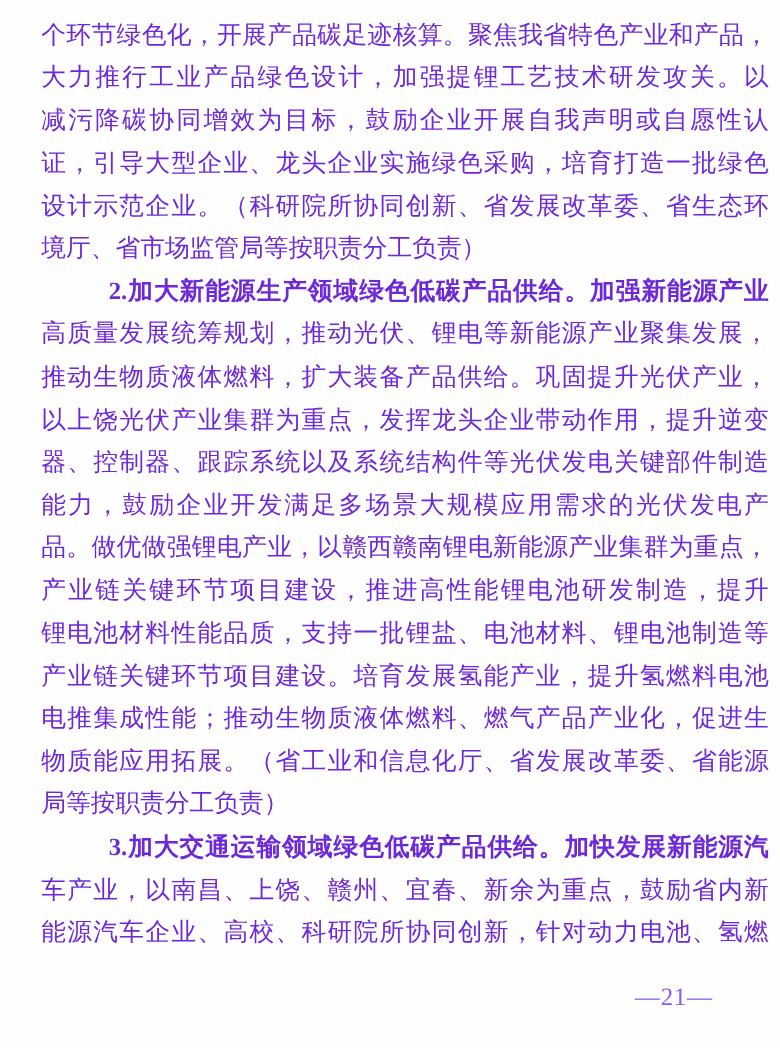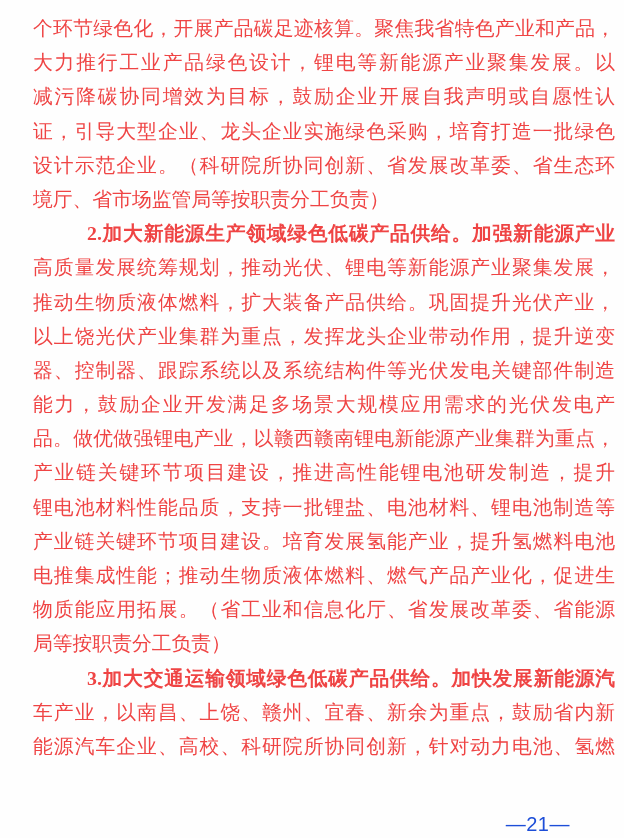--- a/index.html
+++ b/index.html
@@ -23,49 +23,49 @@
     width: 582px;
   }
   .line {
     height: 34.2px;
     line-height: 34.2px;
     font-size: 19.8px;
     text-align: justify;
     text-align-last: justify;
     letter-spacing: 0;
     white-space: nowrap;
-    color: #ef4444;
+    color: #6d28d9;
   }
   .line.para-end {
     text-align: right;
     text-align-last: left;
   }
   .line.indent {
     text-indent: 54px;
     font-weight: bold;
   }
   .page-number {
     position: absolute;
     right: 54px;
-    top: 812px;
+    top: 786px;
     font-size: 20px;
     line-height: 24px;
-    font-family: Liberation Sans, sans-serif;
-    color: #1d4ed8;
+    font-family: Liberation Serif, serif;
+    color: #8b5cf6;
     letter-spacing: 0.5px;
   }
 </style>
 </head>
 <body>
 
 <div class="page">
   <div class="text-column">
 
     <div class="line">个环节绿色化，开展产品碳足迹核算。聚焦我省特色产业和产品，</div>
-    <div class="line">大力推行工业产品绿色设计，锂电等新能源产业聚集发展。以</div>
+    <div class="line">大力推行工业产品绿色设计，加强提锂工艺技术研发攻关。以</div>
     <div class="line">减污降碳协同增效为目标，鼓励企业开展自我声明或自愿性认</div>
     <div class="line">证，引导大型企业、龙头企业实施绿色采购，培育打造一批绿色</div>
     <div class="line">设计示范企业。（科研院所协同创新、省发展改革委、省生态环</div>
     <div class="line para-end">境厅、省市场监管局等按职责分工负责）</div>
 
     <div class="line indent">2.加大新能源生产领域绿色低碳产品供给。加强新能源产业</div>
     <div class="line">高质量发展统筹规划，推动光伏、锂电等新能源产业聚集发展，</div>
     <div class="line">推动生物质液体燃料，扩大装备产品供给。巩固提升光伏产业，</div>
     <div class="line">以上饶光伏产业集群为重点，发挥龙头企业带动作用，提升逆变</div>
     <div class="line">器、控制器、跟踪系统以及系统结构件等光伏发电关键部件制造</div>

